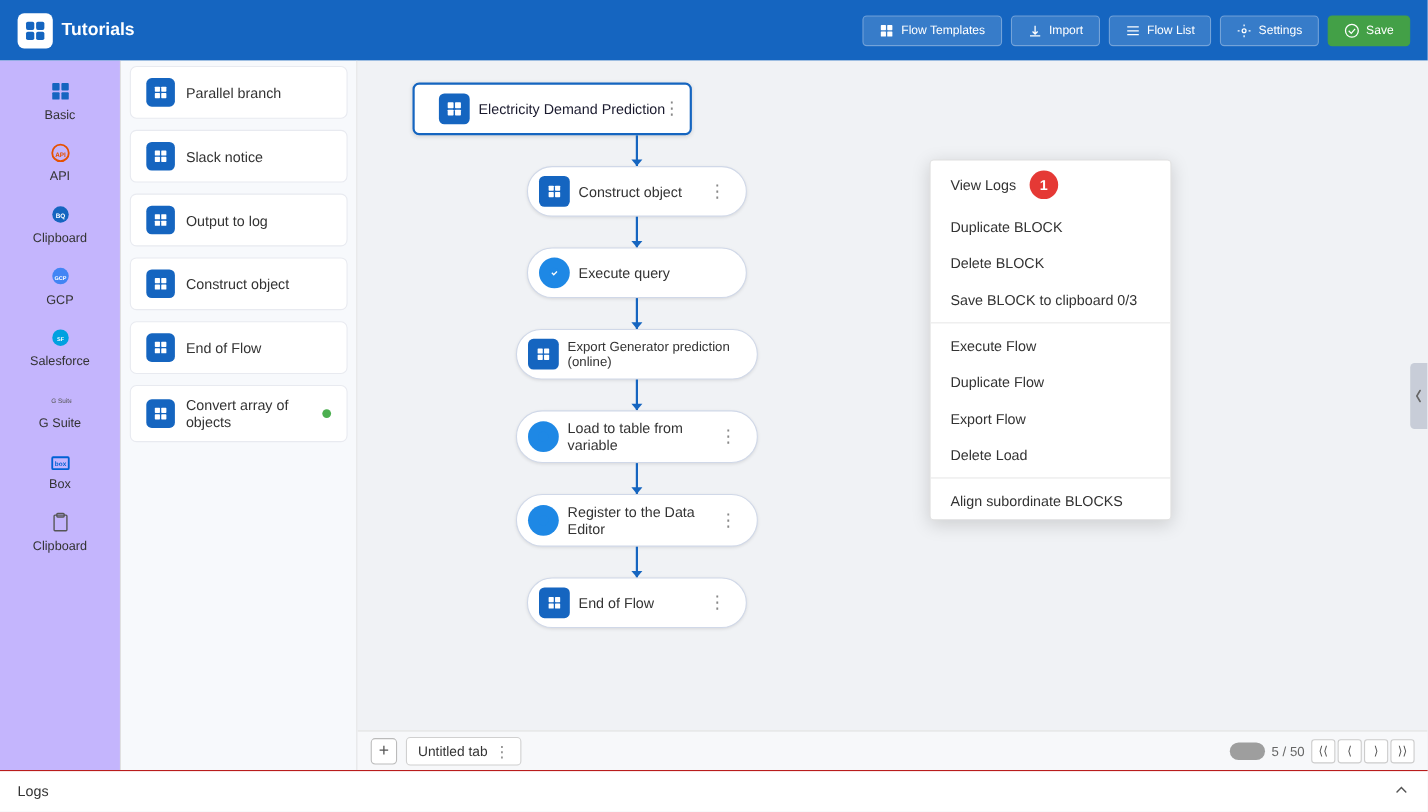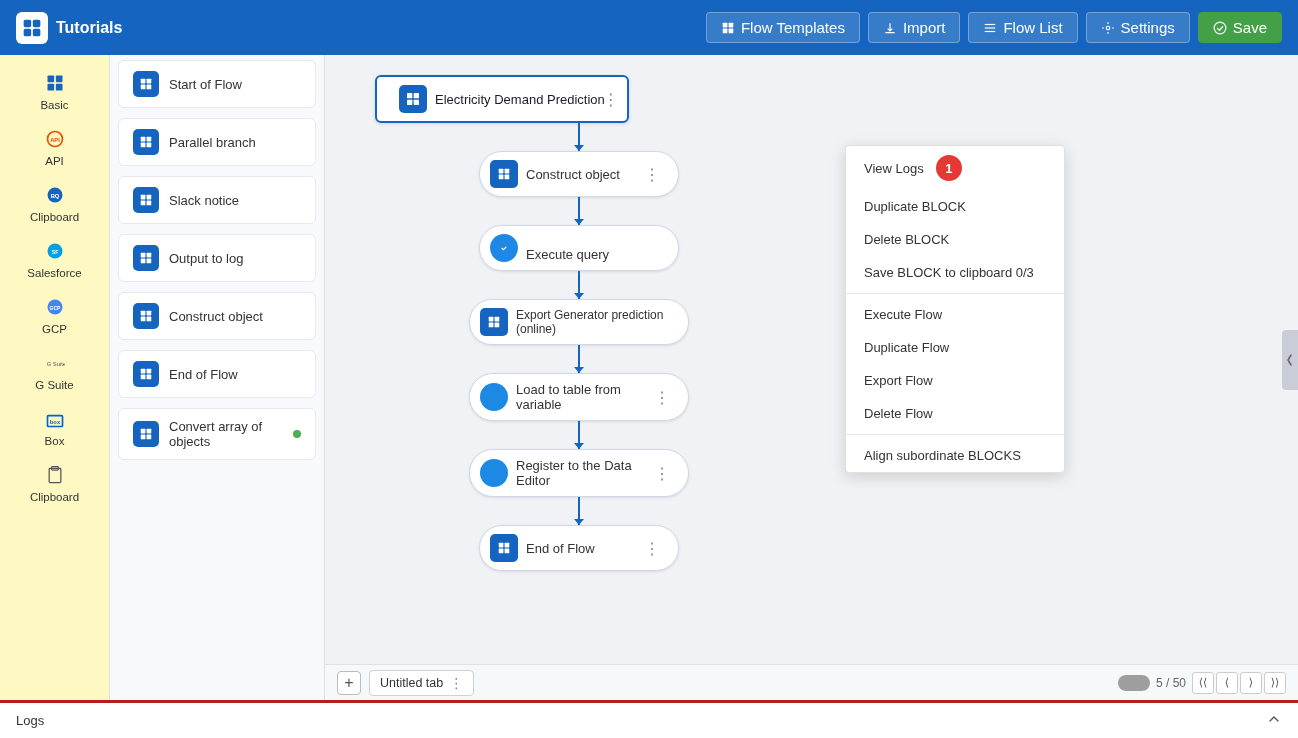--- a/index.html
+++ b/index.html
@@ -35,40 +35,40 @@
     .logo-icon svg { width: 20px; height: 20px; }
     .header-btn {
       display: flex;
       align-items: center;
       gap: 6px;
       background: rgba(255,255,255,0.15);
       border: 1px solid rgba(255,255,255,0.3);
       color: white;
       padding: 6px 14px;
       border-radius: 4px;
-      font-size: 15px;
+      font-size: 11px;
       cursor: pointer;
       margin-left: 8px;
     }
     .header-btn.save {
       background: #43a047;
       border-color: #43a047;
     }
 
     
     .main-layout {
       display: flex;
       flex: 1;
       overflow: hidden;
     }
 
     
     .sidebar {
       width: 110px;
-      background: #fef9c3;
+      background: #c4b5fd;
       border-right: 1px solid #e0e0e0;
       display: flex;
       flex-direction: column;
       padding: 8px 16px;
       flex-shrink: 0;
     }
     .sidebar-item {
       display: flex;
       flex-direction: column;
       align-items: center;
@@ -344,21 +344,21 @@
       border-radius: 3px;
       cursor: pointer;
       font-size: 11px;
       color: #555;
     }
 
     
     .logs-bar {
       height: 38px;
       background: white;
-      border-top: 3px solid #b91c1c;
+      border-top: 1px solid #b91c1c;
       display: flex;
       align-items: center;
       padding: 0 16px;
       font-size: 13px;
       color: #333;
       flex-shrink: 0;
     }
     .logs-chevron {
       margin-left: auto;
       color: #555;
@@ -464,34 +464,34 @@
         <svg width="20" height="20" viewBox="0 0 24 24">
             <circle cx="12" cy="12" r="9" fill="#1565c0"></circle>
             <text x="12" y="16" text-anchor="middle" font-size="7" fill="white" font-weight="bold">BQ</text>
           </svg>
       </div>
       <span>Clipboard</span>
     </div>
     <div class="sidebar-item">
       <div class="sidebar-icon">
         <svg width="20" height="20" viewBox="0 0 24 24">
-            <ellipse cx="12" cy="12" rx="9" ry="9" fill="#00a1e0"></ellipse>
-            <text x="12" y="16" text-anchor="middle" font-size="6" fill="white" font-weight="bold">SF</text>
-          </svg>
-      </div>
-      <span>Salesforce</span>
+            <circle cx="12" cy="12" r="9" fill="#4285f4"></circle>
+            <text x="12" y="16" text-anchor="middle" font-size="6" fill="white" font-weight="bold">GCP</text>
+          </svg>
+      </div>
+      <span>GCP</span>
     </div>
     <div class="sidebar-item">
       <div class="sidebar-icon">
         <svg width="20" height="20" viewBox="0 0 24 24">
-            <circle cx="12" cy="12" r="9" fill="#4285f4"></circle>
-            <text x="12" y="16" text-anchor="middle" font-size="6" fill="white" font-weight="bold">GCP</text>
-          </svg>
-      </div>
-      <span>GCP</span>
+            <ellipse cx="12" cy="12" rx="9" ry="9" fill="#00a1e0"></ellipse>
+            <text x="12" y="16" text-anchor="middle" font-size="6" fill="white" font-weight="bold">SF</text>
+          </svg>
+      </div>
+      <span>Salesforce</span>
     </div>
     <div class="sidebar-item">
       <div class="sidebar-icon">
         <svg width="20" height="20" viewBox="0 0 24 24">
             <text x="2" y="16" font-size="7" fill="#555">G Suite</text>
           </svg>
       </div>
       <span>G Suite</span>
     </div>
     <div class="sidebar-item">
@@ -508,31 +508,20 @@
         <svg width="20" height="20" viewBox="0 0 24 24">
             <rect x="5" y="4" width="14" height="17" rx="1" fill="none" stroke="#555" stroke-width="1.5"></rect>
             <rect x="8" y="2" width="8" height="4" rx="1" fill="none" stroke="#555" stroke-width="1.5"></rect>
           </svg>
       </div>
       <span>Clipboard</span>
     </div>
   </div>
 
   <div class="block-list-panel">
-    <div class="block-item">
-      <div class="block-icon-small">
-        <svg width="14" height="14" viewBox="0 0 24 24">
-            <rect x="3" y="3" width="8" height="8" rx="1" fill="white"></rect>
-            <rect x="13" y="3" width="8" height="8" rx="1" fill="white"></rect>
-            <rect x="3" y="13" width="8" height="8" rx="1" fill="white"></rect>
-            <rect x="13" y="13" width="8" height="8" rx="1" fill="white"></rect>
-          </svg>
-      </div>
-      <span>Start of Flow</span>
-    </div>
     <div class="block-item">
       <div class="block-icon-small">
         <svg width="14" height="14" viewBox="0 0 24 24">
             <rect x="3" y="3" width="8" height="8" rx="1" fill="white"></rect>
             <rect x="13" y="3" width="8" height="8" rx="1" fill="white"></rect>
             <rect x="3" y="13" width="8" height="8" rx="1" fill="white"></rect>
             <rect x="13" y="13" width="8" height="8" rx="1" fill="white"></rect>
           </svg>
       </div>
       <span>Parallel branch</span>
@@ -624,21 +613,21 @@
                     <rect x="3" y="13" width="8" height="8" rx="1" fill="white"></rect>
                     <rect x="13" y="13" width="8" height="8" rx="1" fill="white"></rect>
                   </svg>
               </div>
               <span style="font-size:13px;">Construct object</span>
               <span class="node-dots">⋮</span>
             </div>
 
             <div class="flow-connector"></div>
 
-            <div class="flow-node" style="width:200px;align-items:flex-end;">
+            <div class="flow-node" style="width:200px;">
               <div class="node-icon query-icon">
                 <svg width="14" height="14" viewBox="0 0 24 24">
                     <circle cx="12" cy="12" r="8" fill="#1e88e5"></circle>
                     <path d="M8 12l3 3 5-5" stroke="white" stroke-width="2" fill="none"></path>
                   </svg>
               </div>
               <span style="font-size:13px;">Execute query</span>
             </div>
 
             <div class="flow-connector"></div>
@@ -714,21 +703,21 @@
           <div class="context-menu-item">
             <span>Execute Flow</span>
           </div>
           <div class="context-menu-item">
             <span>Duplicate Flow</span>
           </div>
           <div class="context-menu-item">
             <span>Export Flow</span>
           </div>
           <div class="context-menu-item">
-            <span>Delete Flow</span>
+            <span>Delete Load</span>
           </div>
           <div class="context-menu-divider"></div>
           <div class="context-menu-item">
             <span>Align subordinate BLOCKS</span>
           </div>
         </div>
 
       </div>
 
       <div class="collapse-handle">

